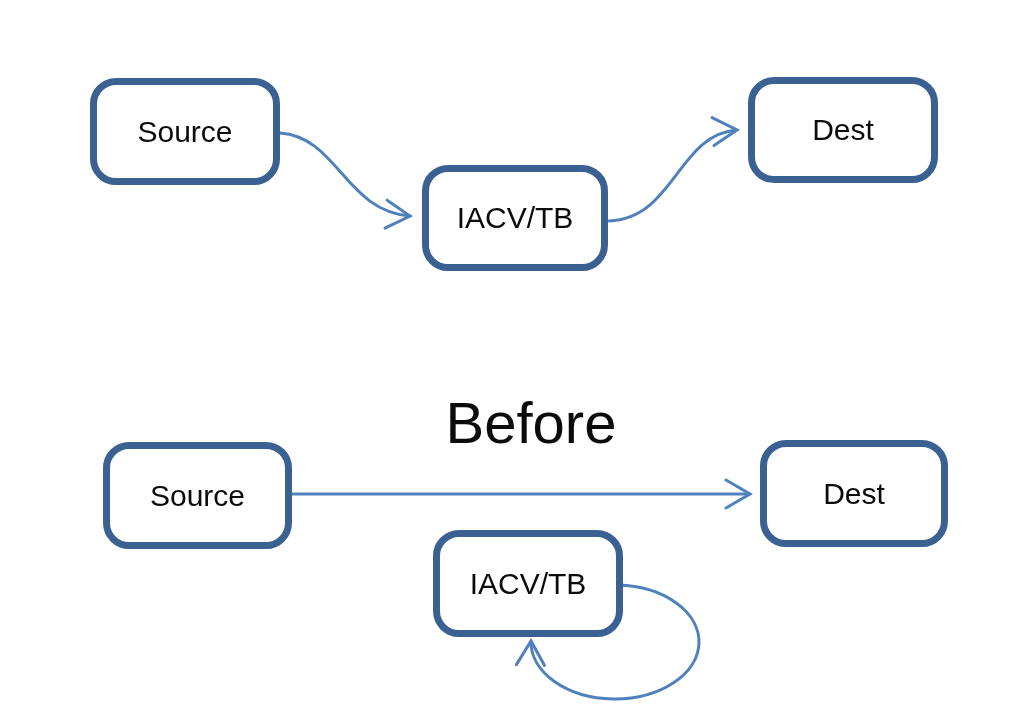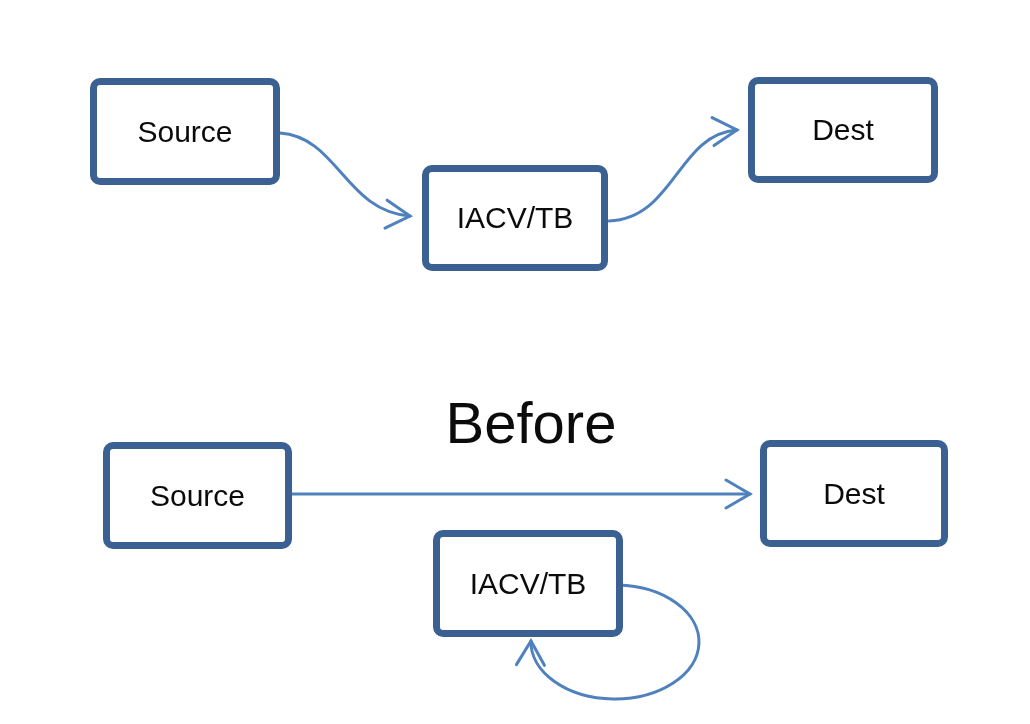--- a/index.html
+++ b/index.html
@@ -25,21 +25,21 @@
     font-size: 58px;
     font-weight: 400;
     color: var(--text);
     letter-spacing: 0px;
     white-space: nowrap;
     line-height: 1;
   }
   .node {
     position: absolute;
     border: 7px solid var(--node-border);
-    border-radius: 10px;
+    border-radius: 26px;
     background: #fff;
     display: flex;
     align-items: center;
     justify-content: center;
   }
   .node-label {
     font-size: 30px;
     color: var(--text);
     white-space: nowrap;
     line-height: 1;

